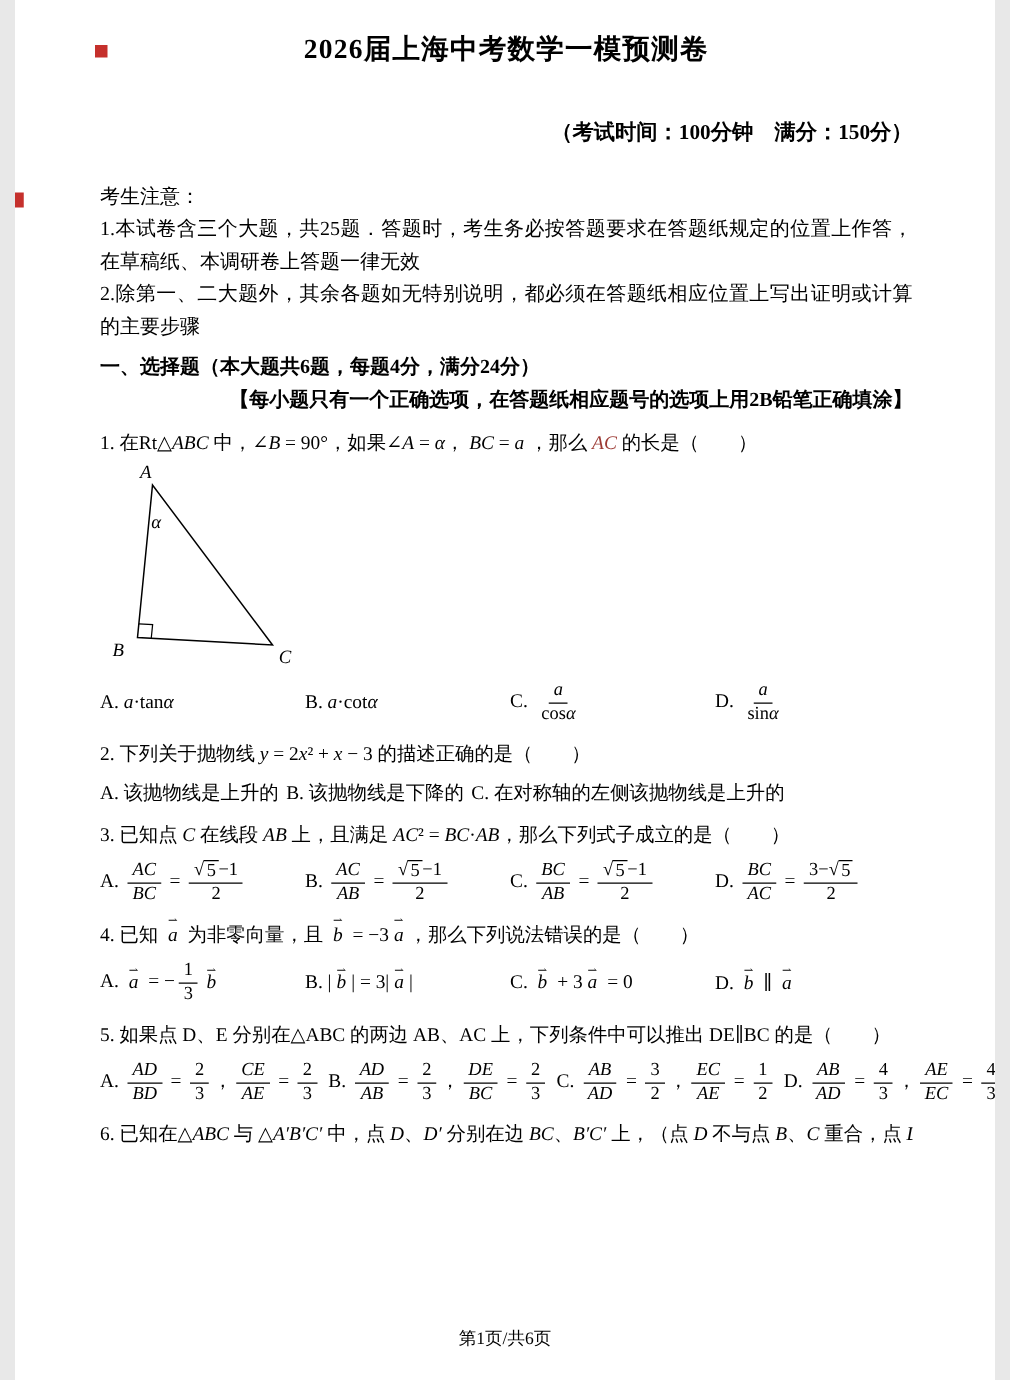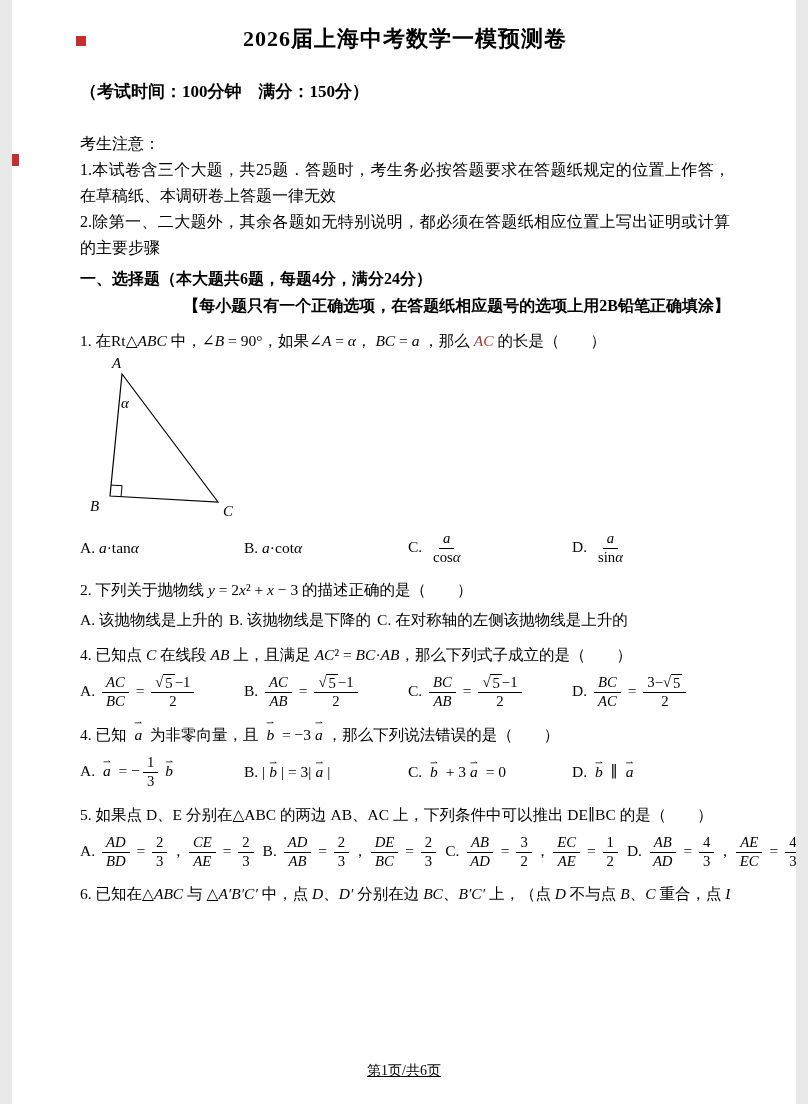--- a/index.html
+++ b/index.html
@@ -3,21 +3,21 @@
 <meta charset="utf-8">
 <style>
   * { margin:0; padding:0; box-sizing:border-box; }
   html,body { background:#e8e8e8; }
   body { font-family:"Liberation Serif","DejaVu Serif",serif; color:#000; }
   .page {
     width:784px; height:1104px; background:#fff; position:relative;
     padding:24px 66px 0 68px; overflow:hidden; margin:0 auto;
   }
   .title { font-size:22px; font-weight:700; text-align:center; letter-spacing:1px; }
-  .subtitle { font-size:17px; font-weight:700; text-align:left; margin-top:26px; }
+  .subtitle { font-size:17px; font-weight:700; text-align:right; margin-top:40px; }
   .notice { margin-top:28px; font-weight:400; font-size:16px; line-height:1.62; }
   .notice-item { text-align:justify; }
   .section-title { font-weight:700; font-size:16px; margin-top:8px; }
   .section-note  { font-weight:700; font-size:16px; margin-top:6px;text-align:right; }
   .question { margin-top:13px; font-size:15.5px; }
   .q-stem { line-height:1.45; }
   .nowrap { white-space:nowrap; overflow:hidden; }
   .tt { font-style:normal; }
   .tm { font-style:italic; }
   .options { display:grid; margin-top:8px; column-gap:6px; row-gap:12px; align-items:center; }
@@ -29,21 +29,21 @@
   .frac .num { border-bottom:1px solid #000; padding:0 4px; }
   .frac .den { padding:0 4px; }
   .sqrt { display:inline-flex; align-items:flex-start; }
   .rsign { line-height:1.15; }
   .rbar { border-top:1px solid #000; padding:0 2px; line-height:1.15; }
   .vec { position:relative; font-style:italic; margin:0 2px; padding:0 2px; display:inline-block; }
   .vec-arrow { position:absolute; left:50%; top:-0.7em; transform:translateX(-50%);
                font-size:0.6em; font-style:normal; }
   .figure { display:block; margin:4px 0 0 8px; }
   .fig-label { font-size:15px; font-style:italic; fill:#000; }
-  .footer { position:absolute; left:0; right:0; bottom:24px; text-align:center; font-size:14px;text-decoration:underline; }
+  .footer { position:absolute; left:0; right:0; bottom:24px; text-align:center; font-size:14px; }
   .red-marker { position:absolute; background:#c5302c; }
   .marker-1 { left:64px; top:36px;  width:10px; height:10px; }
   .marker-2 { left:0;    top:154px; width:7px;  height:12px; }
 </style>
 </head>
 <body>
 
 <div class="page">
 
   <div class="red-marker marker-1"></div>
@@ -88,21 +88,21 @@
   <div class="question">
     <div class="q-stem"><span class="tt">2. 下列关于抛物线 </span><span class="tm">y</span><span class="tt"> = 2</span><span class="tm">x</span><span class="tt">² + </span><span class="tm">x</span><span class="tt"> − 3 的描述正确的是（　　）</span></div>
     <div class="options cols-2">
       <div class="option"><span class="tt">A. 该抛物线是上升的</span></div>
       <div class="option"><span class="tt">B. 该抛物线是下降的</span></div>
       <div class="option"><span class="tt">C. 在对称轴的左侧该抛物线是上升的</span></div>
     </div>
   </div>
 
   <div class="question">
-    <div class="q-stem"><span class="tt">4. 已知点 </span><span class="tm">C</span><span class="tt"> 在线段 </span><span class="tm">AB</span><span class="tt"> 上，且满足 </span><span class="tm">AC</span><span class="tt">² = </span><span class="tm">BC</span><span class="tt">·</span><span class="tm">AB</span><span class="tt">，那么下列式子成立的是（　　）</span></div>
+    <div class="q-stem"><span class="tt">3. 已知点 </span><span class="tm">C</span><span class="tt"> 在线段 </span><span class="tm">AB</span><span class="tt"> 上，且满足 </span><span class="tm">AC</span><span class="tt">² = </span><span class="tm">BC</span><span class="tt">·</span><span class="tm">AB</span><span class="tt">，那么下列式子成立的是（　　）</span></div>
     <div class="options cols-4">
       <div class="option"><span class="tt">A. </span><span class="frac">
             <span class="num"><span class="tm">AC</span></span>
             <span class="den"><span class="tm">BC</span></span>
           </span><span class="tt"> = </span><span class="frac">
             <span class="num"><span class="sqrt">
                 <span class="rsign">√</span>
                 <span class="rbar">5</span>
               </span><span class="tt">−1</span></span>
             <span class="den"><span class="tt">2</span></span>

